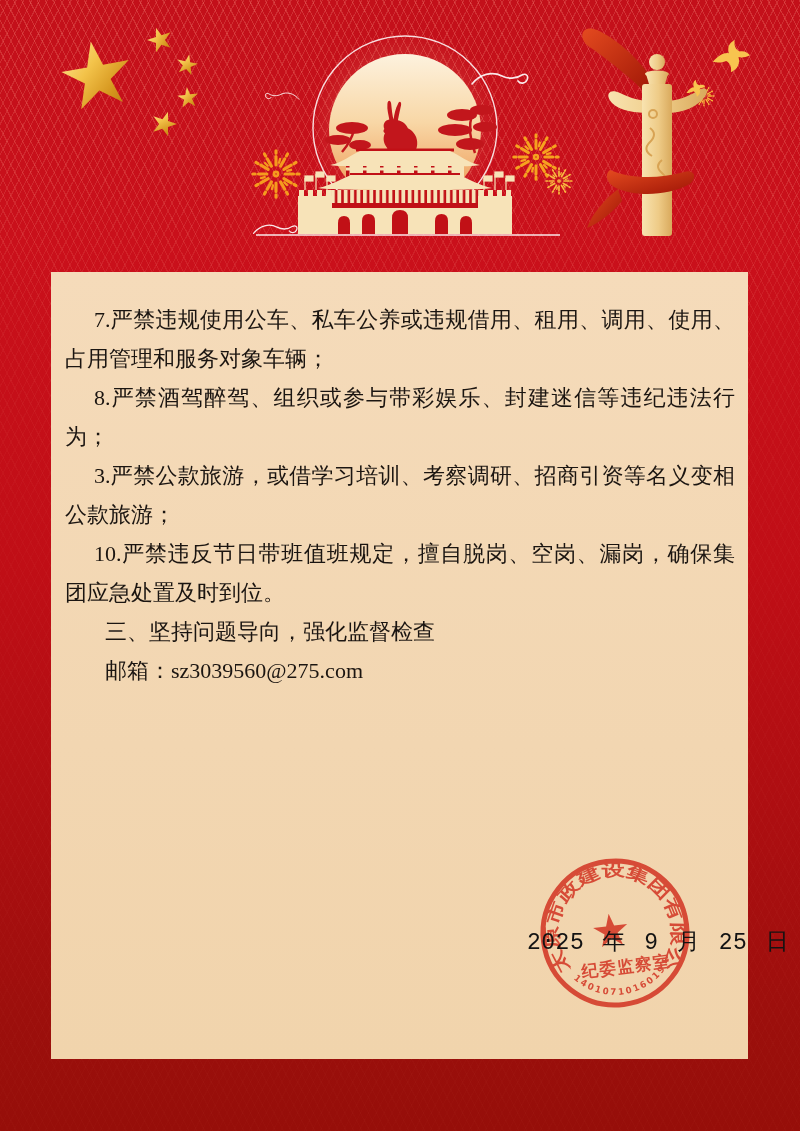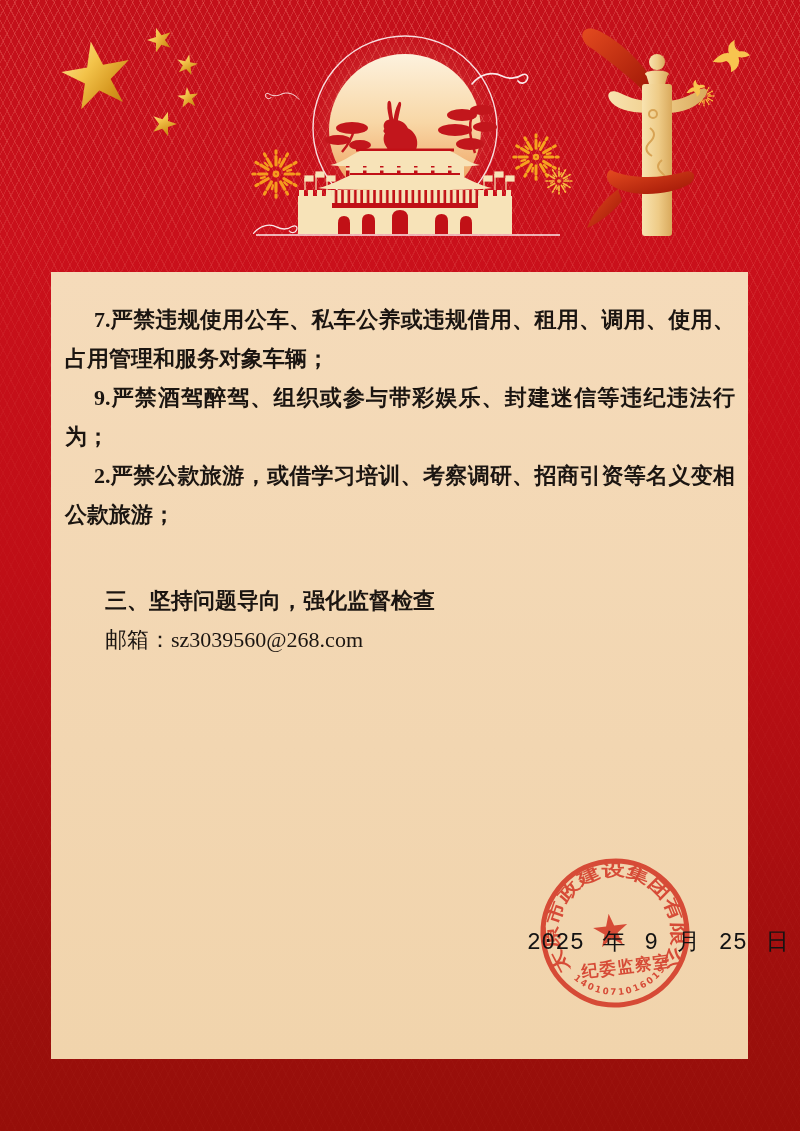--- a/index.html
+++ b/index.html
@@ -11,22 +11,22 @@
       repeating-linear-gradient(63deg, rgba(255,150,130,0.26) 0 1px, rgba(255,150,130,0) 1px 7px),
       repeating-linear-gradient(117deg, rgba(255,170,150,0.20) 0 1px, rgba(255,170,150,0) 1px 7px);
     -webkit-mask-image:linear-gradient(180deg,#000 0%,rgba(0,0,0,.8) 16%,rgba(0,0,0,.30) 30%,rgba(0,0,0,.14) 48%,rgba(0,0,0,.10) 100%);
     mask-image:linear-gradient(180deg,#000 0%,rgba(0,0,0,.8) 16%,rgba(0,0,0,.30) 30%,rgba(0,0,0,.14) 48%,rgba(0,0,0,.10) 100%);}
   .header-art{position:absolute;left:0;top:0;z-index:1;}
   .card{position:absolute;left:51px;top:272px;width:697px;height:787px;z-index:2;
     background:linear-gradient(180deg,#f5dbba 0%,#f2d6b1 60%,#f1d4ac 100%);
     box-sizing:border-box;padding:28px 13px 0 14px;}
   .card p{margin:0;font-size:22px;line-height:39px;color:#1b1511;text-align:justify;
     text-indent:1.82em;letter-spacing:0;}
-  .card p.num{text-indent:1.32em;font-weight:bold;}
-  .card p.heading{font-family:"DejaVu Sans","Liberation Sans",sans-serif;font-weight:700;margin-top:47px;}
+  .card p.num{text-indent:1.32em;}
+  .card p.heading{font-family:"DejaVu Sans","Liberation Sans",sans-serif;font-weight:400;}
   .seal{position:absolute;left:530px;top:848px;z-index:3;opacity:.9;mix-blend-mode:multiply;}
   .seal text{font-family:"DejaVu Sans","Liberation Sans",sans-serif;}
   .date{position:absolute;left:527px;top:926px;z-index:4;
     font-family:Liberation Mono, monospace;font-size:23px;color:#131313;
     letter-spacing:.5px;word-spacing:4px;text-align:right;}
 </style>
 </head>
 <body>
 
 <div class="page">
@@ -198,24 +198,25 @@
 
     <g>
       <use href="#curl" transform="translate(470,72)"></use>
       <use href="#curl" transform="translate(252,224) scale(0.78)"></use>
       <use href="#curl" transform="translate(300,92) scale(-0.6,0.6)"></use>
     </g>
   </svg>
 
   <div class="card">
     <p class="num">7.严禁违规使用公车、私车公养或违规借用、租用、调用、使用、占用管理和服务对象车辆；</p>
-    <p class="num">9.严禁酒驾醉驾、组织或参与带彩娱乐、封建迷信等违纪违法行为；</p>
-    <p class="num">2.严禁公款旅游，或借学习培训、考察调研、招商引资等名义变相公款旅游；</p>
+    <p class="num">8.严禁酒驾醉驾、组织或参与带彩娱乐、封建迷信等违纪违法行为；</p>
+    <p class="num">3.严禁公款旅游，或借学习培训、考察调研、招商引资等名义变相公款旅游；</p>
+    <p class="num">10.严禁违反节日带班值班规定，擅自脱岗、空岗、漏岗，确保集团应急处置及时到位。</p>
     <p class="heading">三、坚持问题导向，强化监督检查</p>
-    <p>邮箱：sz3039560@268.com</p>
+    <p>邮箱：sz3039560@275.com</p>
   </div>
 
   <svg class="seal" width="170" height="170" viewBox="0 0 170 170">
     <defs>
       <path id="sealArc" d="M38.3 117.7 A57 57 0 1 1 131.7 117.7" fill="none"></path>
       <path id="sealBot" d="M29.8 113.1 A62 62 0 0 0 140.2 113.1" fill="none"></path>
     </defs>
     <g transform="rotate(-7 85 85)" fill="#e0473c">
       <circle cx="85" cy="85" r="72" fill="none" stroke="#e0473c" stroke-width="5"></circle>
       <use href="#star5" transform="translate(81,83) scale(18)"></use>

